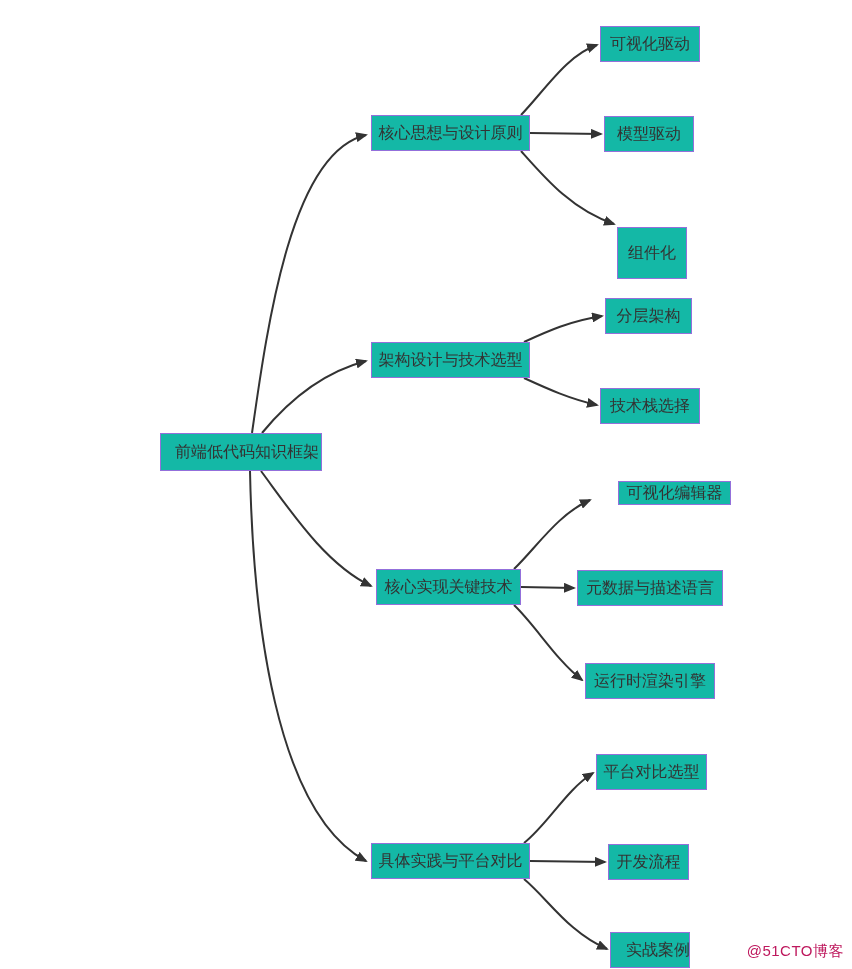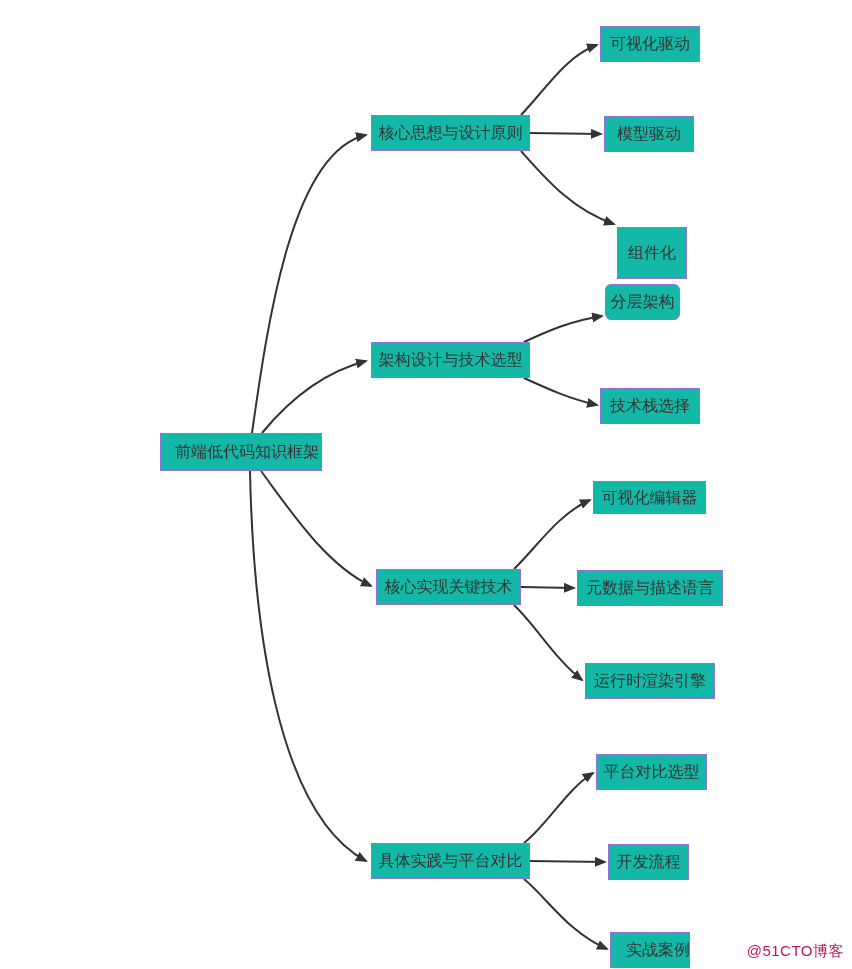--- a/index.html
+++ b/index.html
@@ -69,24 +69,24 @@
 
   <div class="node" style="left:371px;top:115px;width:159px;height:36px;">核心思想与设计原则</div>
   <div class="node" style="left:371px;top:342px;width:159px;height:36px;">架构设计与技术选型</div>
   <div class="node" style="left:376px;top:569px;width:145px;height:36px;">核心实现关键技术</div>
   <div class="node" style="left:371px;top:843px;width:159px;height:36px;">具体实践与平台对比</div>
 
   <div class="node" style="left:600px;top:26px;width:100px;height:36px;">可视化驱动</div>
   <div class="node" style="left:604px;top:116px;width:90px;height:36px;">模型驱动</div>
   <div class="node" style="left:617px;top:207px;width:70px;height:52px;margin-top:20px;">组件化</div>
 
-  <div class="node" style="left:605px;top:284px;width:75px;height:36px;border-radius:6px;">分层架构</div>
+  <div class="node" style="left:605px;top:298px;width:87px;height:36px;">分层架构</div>
   <div class="node" style="left:600px;top:388px;width:100px;height:36px;">技术栈选择</div>
 
-  <div class="node" style="left:593px;top:481px;width:113px;height:33px;text-align:center;">可视化编辑器</div>
+  <div class="node" style="left:618px;top:481px;width:113px;height:24px;text-align:center;">可视化编辑器</div>
   <div class="node" style="left:577px;top:570px;width:146px;height:36px;">元数据与描述语言</div>
   <div class="node" style="left:585px;top:663px;width:130px;height:36px;">运行时渲染引擎</div>
 
   <div class="node" style="left:596px;top:754px;width:111px;height:36px;">平台对比选型</div>
   <div class="node" style="left:608px;top:844px;width:81px;height:36px;">开发流程</div>
   <div class="node" style="left:610px;top:932px;width:80px;height:36px;padding-left:16px;">实战案例</div>
 
   <div class="watermark">@51CTO博客</div>
 </div>
 

